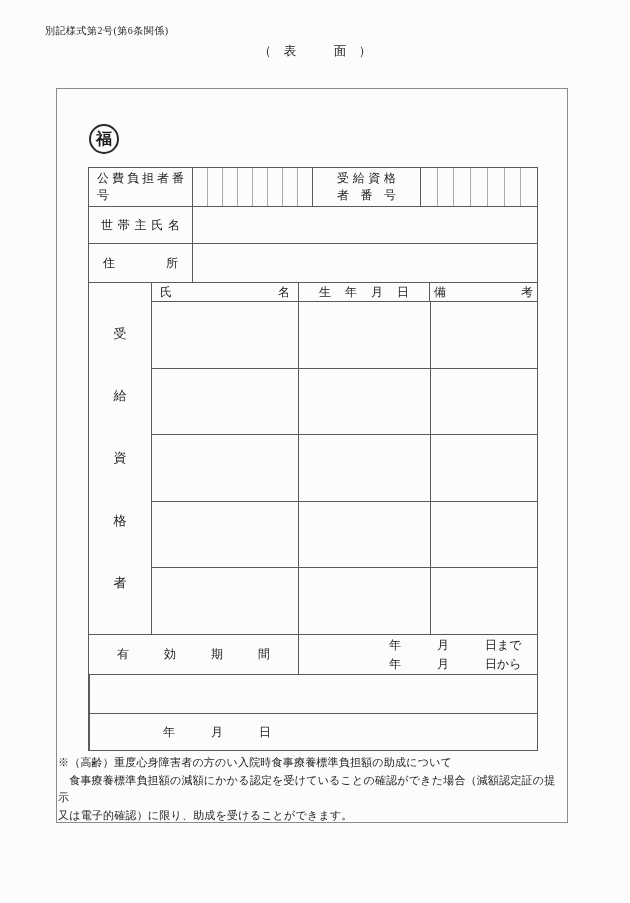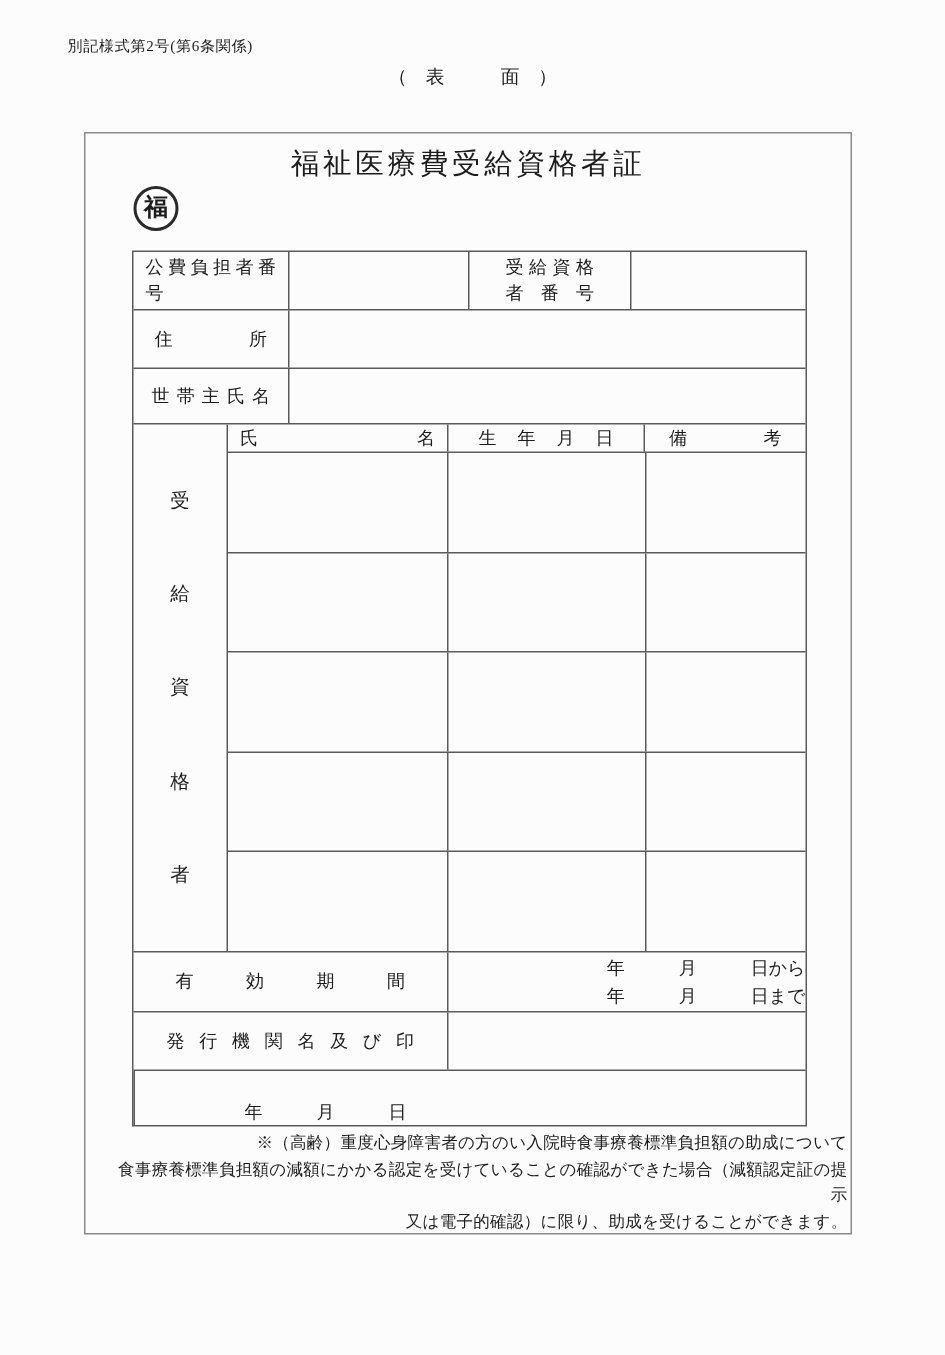--- a/index.html
+++ b/index.html
@@ -25,21 +25,21 @@
     position:absolute; left:32px; top:35px; width:26px; height:26px;
     border:2px solid #2a2a2a; border-radius:50%;
     font-size:16px; line-height:26px; text-align:center; font-weight:bold;
   }
 
   .form-table {
     position:absolute; left:31px; top:78px; width:448px;
     border:1px solid #5a5a5a; font-size:12px;
   }
   .frow { display:flex; box-sizing:border-box; }
-  .frow > div { box-sizing:border-box;align-items:flex-end; }
+  .frow > div { box-sizing:border-box; }
   .bt { border-top:1px solid #5a5a5a; }
   .bl { border-left:1px solid #5a5a5a; }
 
   .lbl {
     display:block; align-self:center; width:100%;
     text-align:justify; text-align-last:justify; white-space:normal;
   }
   .vcenter { display:flex; align-items:center; }
 
   .h38 { height:38px; } .h37 { height:37px; } .h39 { height:39px; }
@@ -65,35 +65,34 @@
   .data-rows { display:flex; flex-direction:column; flex:1; }
   .drow { display:flex; flex:1; }
   .drow + .drow { border-top:1px solid #5a5a5a; }
 
   .period-cell { display:flex; flex-direction:column; justify-content:center;
     padding-left:90px; line-height:19px; }
   .date-cell { display:flex; align-items:center; padding-left:73px; }
 
   .footnote {
     position:absolute; left:1px; top:665px; width:507px;
-    font-size:11px; line-height:17.5px; letter-spacing:0.2px;text-align:right;
+    font-size:11px; line-height:17.5px; letter-spacing:0.2px;
   }
   .footnote div { white-space:pre-wrap; }
 </style>
 </head>
 <body>
 
 <div class="page">
 
   <div class="form-code">別記様式第2号(第6条関係)</div>
   <div class="face-label">（　表　　　面　）</div>
 
   <div class="cert-box">
 
-    <div class="cert-title">福祉医療費受給資格者証</div>
     <div class="seal">福</div>
 
     <div class="form-table">
 
       <div class="frow h38">
         <div class="w103 frow" style="padding:0 8px">
           <span class="lbl">公 費 負 担 者 番 号</span>
         </div>
         <div class="w120 bl digit-group">
             <span class="digit-cell"></span>
@@ -112,51 +111,51 @@
             <span class="digit-cell"></span>
             <span class="digit-cell"></span>
             <span class="digit-cell"></span>
             <span class="digit-cell"></span>
             <span class="digit-cell"></span>
             <span class="digit-cell"></span>
             <span class="digit-cell"></span>
           </div>
       </div>
 
+      <div class="frow h37 bt">
+        <div class="w103 frow" style="padding:0 12px">
+          <span class="lbl">世 帯 主 氏 名</span>
+        </div>
+        <div class="grow bl vcenter" style="padding:0 6px"></div>
+      </div>
+
       <div class="frow h39 bt">
         <div class="w103 frow" style="padding:0 14px">
           <span class="lbl">住 所</span>
-        </div>
-        <div class="grow bl vcenter" style="padding:0 6px"></div>
-      </div>
-
-      <div class="frow h37 bt">
-        <div class="w103 frow" style="padding:0 12px">
-          <span class="lbl">世 帯 主 氏 名</span>
         </div>
         <div class="grow bl vcenter" style="padding:0 6px"></div>
       </div>
 
       <div class="main-section bt">
         <div class="w62 side-col">
           <span>受</span>
           <span>給</span>
           <span>資</span>
           <span>格</span>
           <span>者</span>
         </div>
         <div class="main-right bl">
           <div class="hdr-row">
             <div class="w146 frow" style="padding:0 8px">
               <span class="lbl">氏 名</span>
             </div>
             <div class="w131 bl frow" style="padding:0 20px">
               <span class="lbl">生 年 月 日</span>
             </div>
-            <div class="grow bl frow" style="padding:0 16px">
+            <div class="grow bl frow" style="padding:0 4px">
               <span class="lbl">備 考</span>
             </div>
           </div>
           <div class="data-rows">
             <div class="drow">
               <div class="w146"></div>
               <div class="w131 bl"></div>
               <div class="grow bl"></div>
             </div>
             <div class="drow">
@@ -181,29 +180,26 @@
             </div>
           </div>
         </div>
       </div>
 
       <div class="frow h40 bt">
         <div class="w209 frow" style="padding:0 28px">
           <span class="lbl">有 効 期 間</span>
         </div>
         <div class="grow bl period-cell">
+          <div>年　　　月　　　日まで</div>
           <div>年　　　月　　　日から</div>
-          <div>年　　　月　　　日まで</div>
         </div>
       </div>
 
       <div class="frow h39 bt">
-        <div class="w209 frow" style="padding:0 22px">
-          <span class="lbl">発 行 機 関 名 及 び 印</span>
-        </div>
         <div class="grow bl vcenter" style="padding:0 6px"></div>
       </div>
 
       <div class="frow h37 bt">
         <div class="grow bl date-cell">年　　　月　　　日</div>
       </div>
 
     </div>
 
     <div class="footnote">

